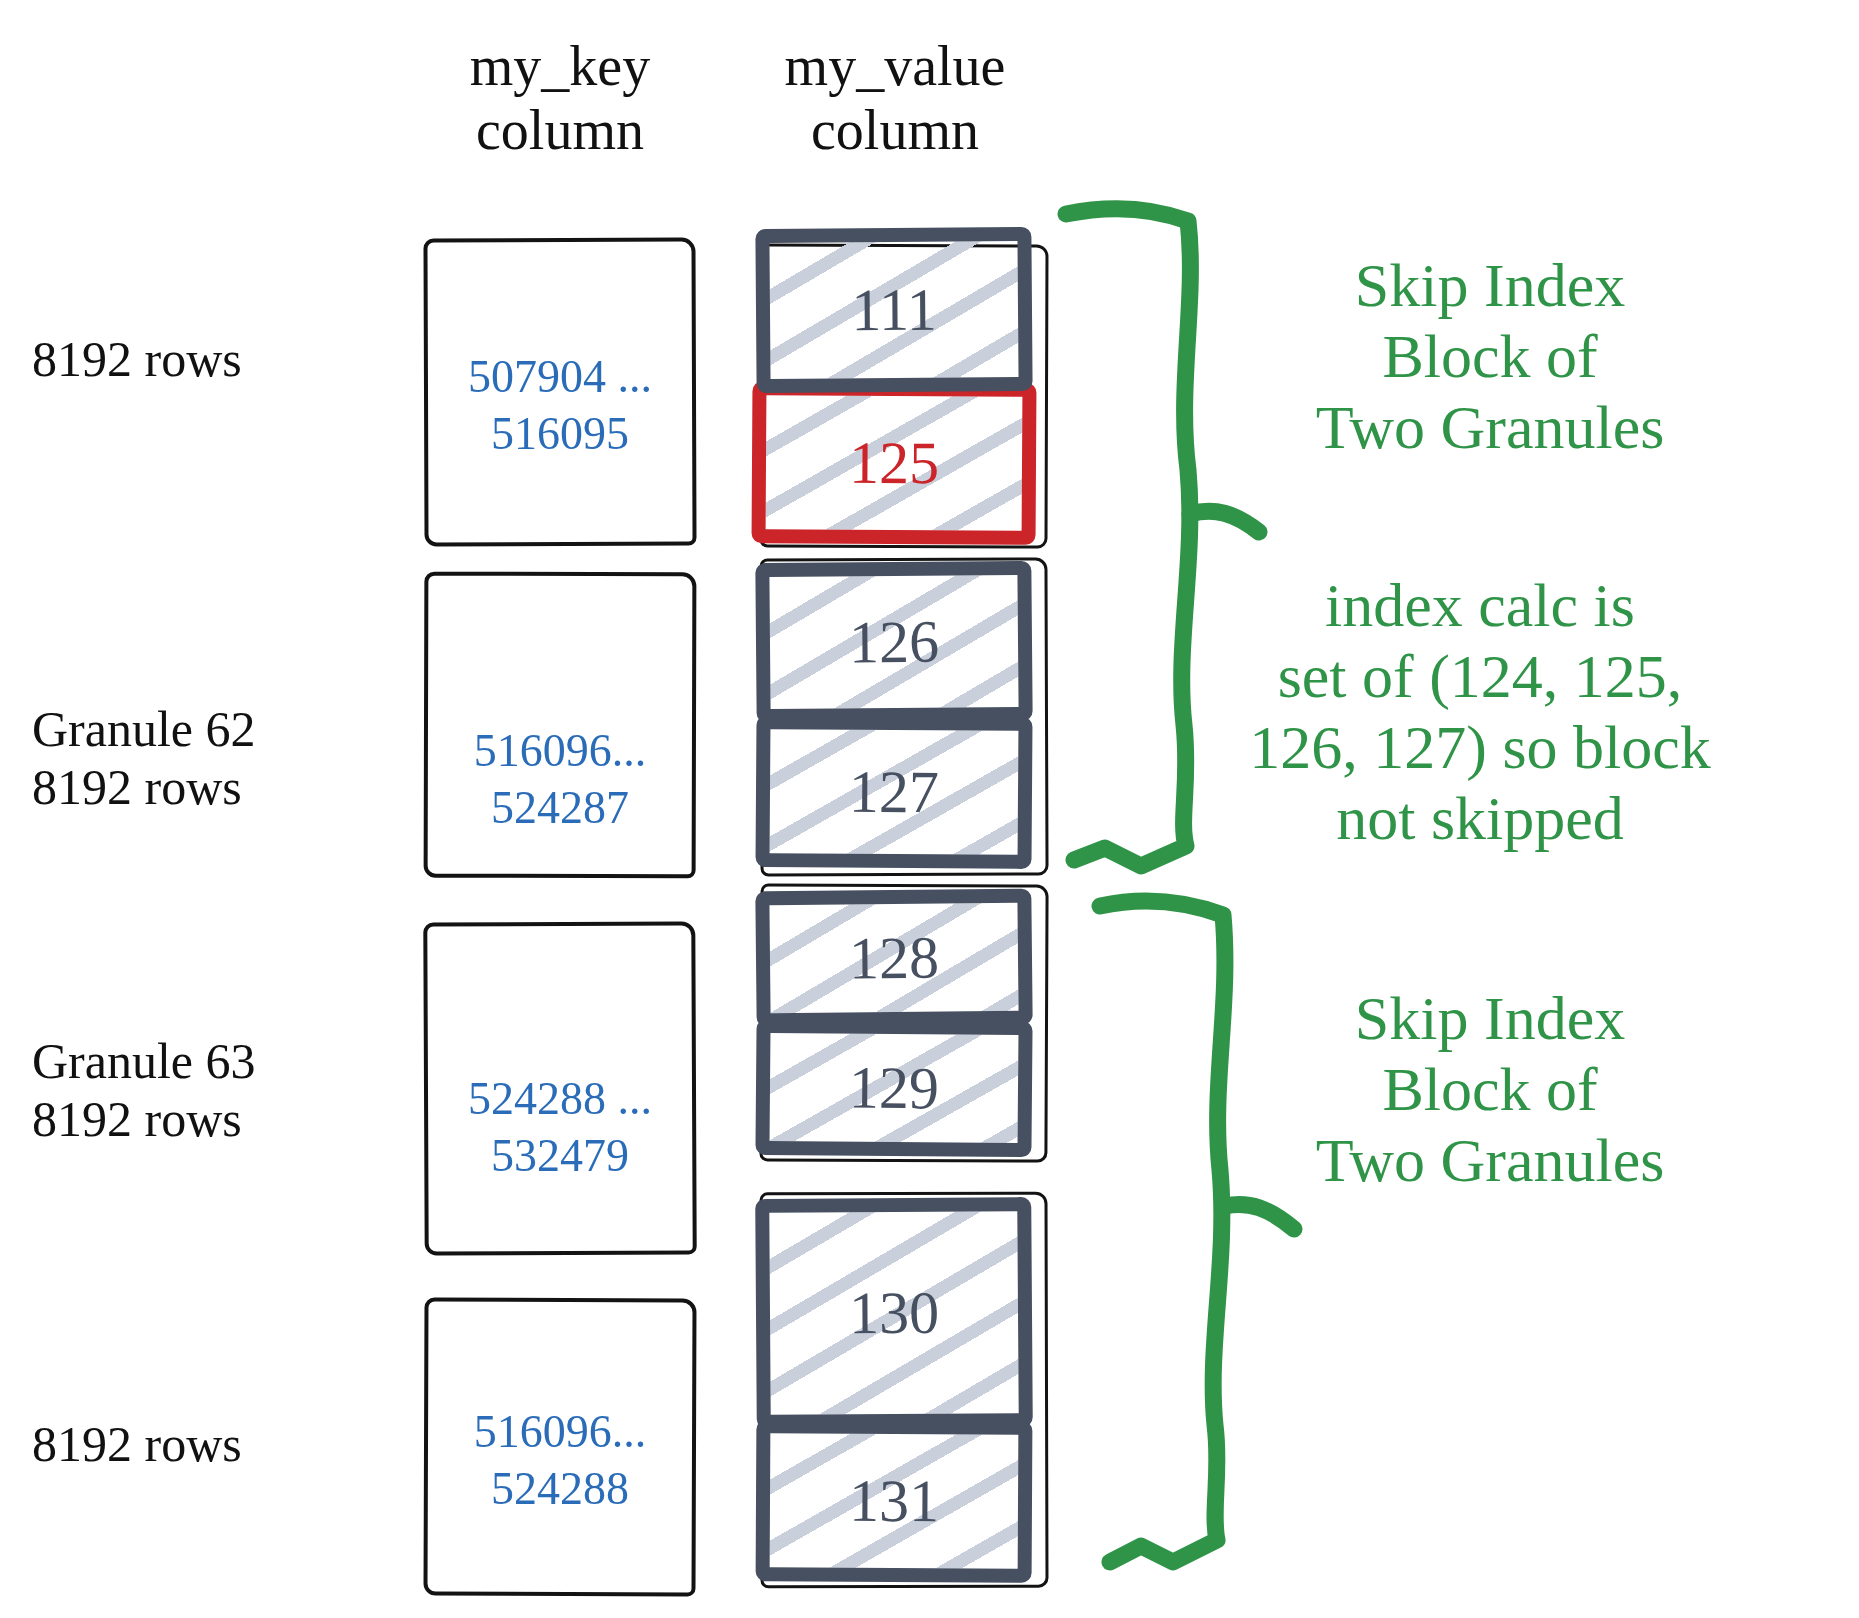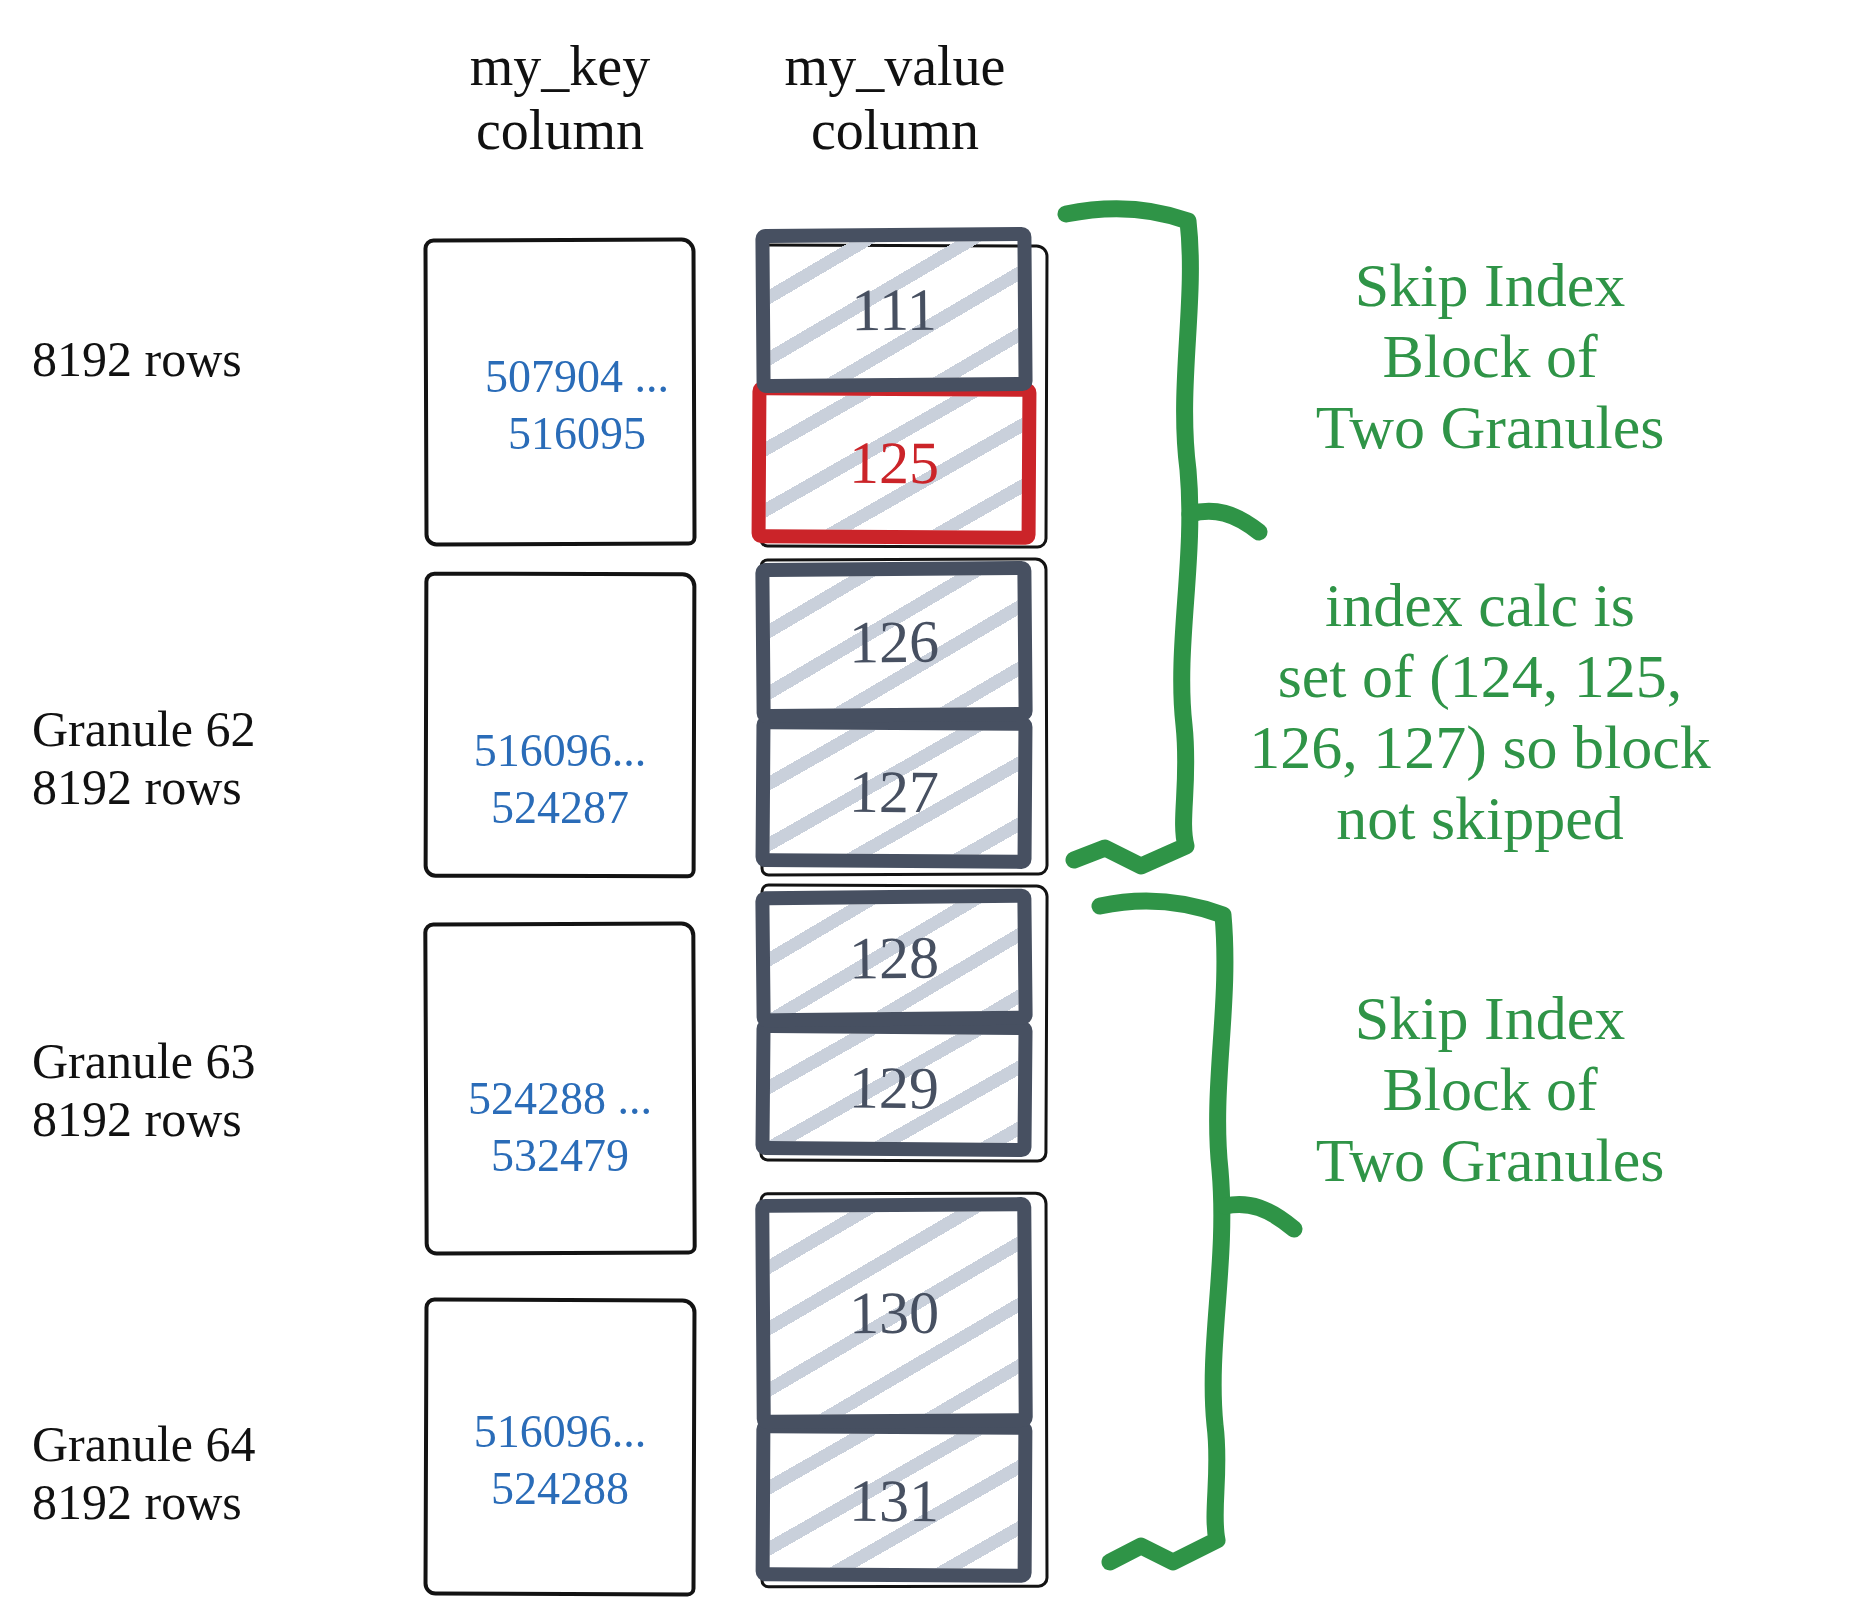--- a/index.html
+++ b/index.html
@@ -101,30 +101,29 @@
   </div>
   <div class="granule-label" style="top:700px;">
     <div>Granule 62</div>
     <div>8192 rows</div>
   </div>
   <div class="granule-label" style="top:1032px;">
     <div>Granule 63</div>
     <div>8192 rows</div>
   </div>
   <div class="granule-label" style="top:1415px;">
-    <div>Granule 64</div>
     <div>8192 rows</div>
   </div>
 
   <div class="key-box" style="top:238px;height:308px;transform:rotate(-0.2deg);"></div>
   <div class="key-box" style="top:572px;height:306px;transform:rotate(0.15deg);"></div>
   <div class="key-box" style="top:922px;height:333px;transform:rotate(-0.25deg);"></div>
   <div class="key-box" style="top:1298px;height:298px;transform:rotate(0.2deg);"></div>
 
-  <div class="key-range" style="top:348px;padding-left:17px;">
+  <div class="key-range" style="top:348px;">
     <div>507904 ...</div>
     <div>516095</div>
   </div>
   <div class="key-range" style="top:722px;">
     <div>516096...</div>
     <div>524287</div>
   </div>
   <div class="key-range" style="top:1070px;text-align:center;">
     <div>524288 ...</div>
     <div>532479</div>

